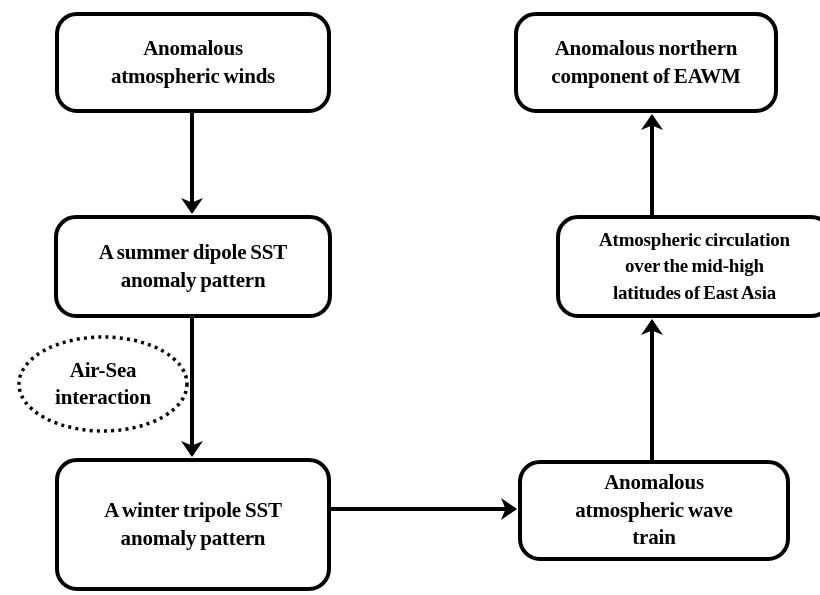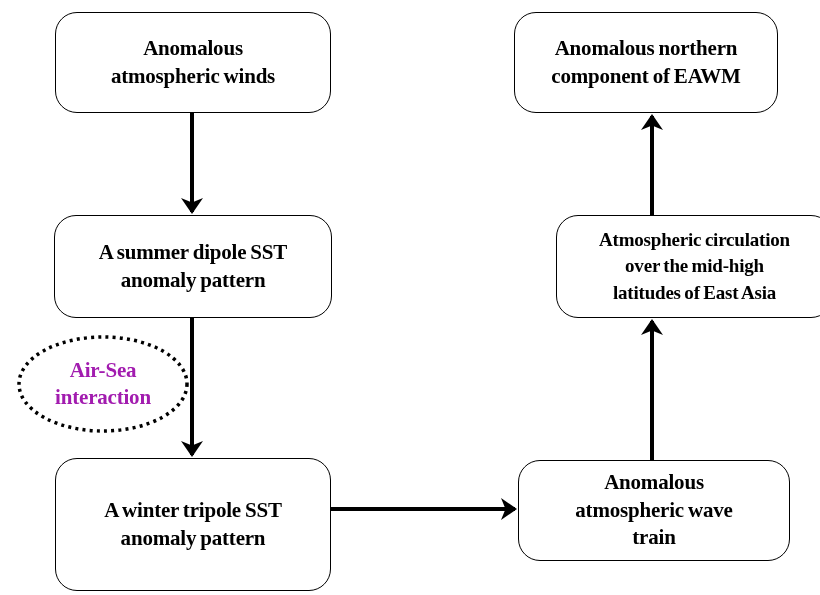--- a/index.html
+++ b/index.html
@@ -23,21 +23,21 @@
     height: 595px;
   }
   .node {
     position: absolute;
     box-sizing: border-box;
     display: flex;
     align-items: center;
     justify-content: center;
     text-align: center;
     background: #ffffff;
-    border: 1px solid #000000;
+    border: 4px solid #000000;
     border-radius: 22px;
     color: #000000;
     font-weight: bold;
     font-size: 21px;
     line-height: 1.32;
     padding: 6px 10px;
   }
   .node .label {
     white-space: pre-line;
     letter-spacing: -0.2px;
@@ -45,21 +45,21 @@
   }
   .ellipse-node {
     position: absolute;
     box-sizing: border-box;
     display: flex;
     align-items: center;
     justify-content: center;
     text-align: center;
     background: transparent;
     border: none;
-    color: #a21caf;
+    color: #000000;
     font-weight: bold;
     font-size: 21px;
     line-height: 1.3;
   }
   .ellipse-node .label {
     white-space: pre-line;
     letter-spacing: -0.2px;
   }
   .n-winds   { left: 55px;  top: 12px;  width: 276px; height: 101px; }
   .n-dipole  { left: 54px;  top: 215px; width: 278px; height: 103px; text-align: center; }

